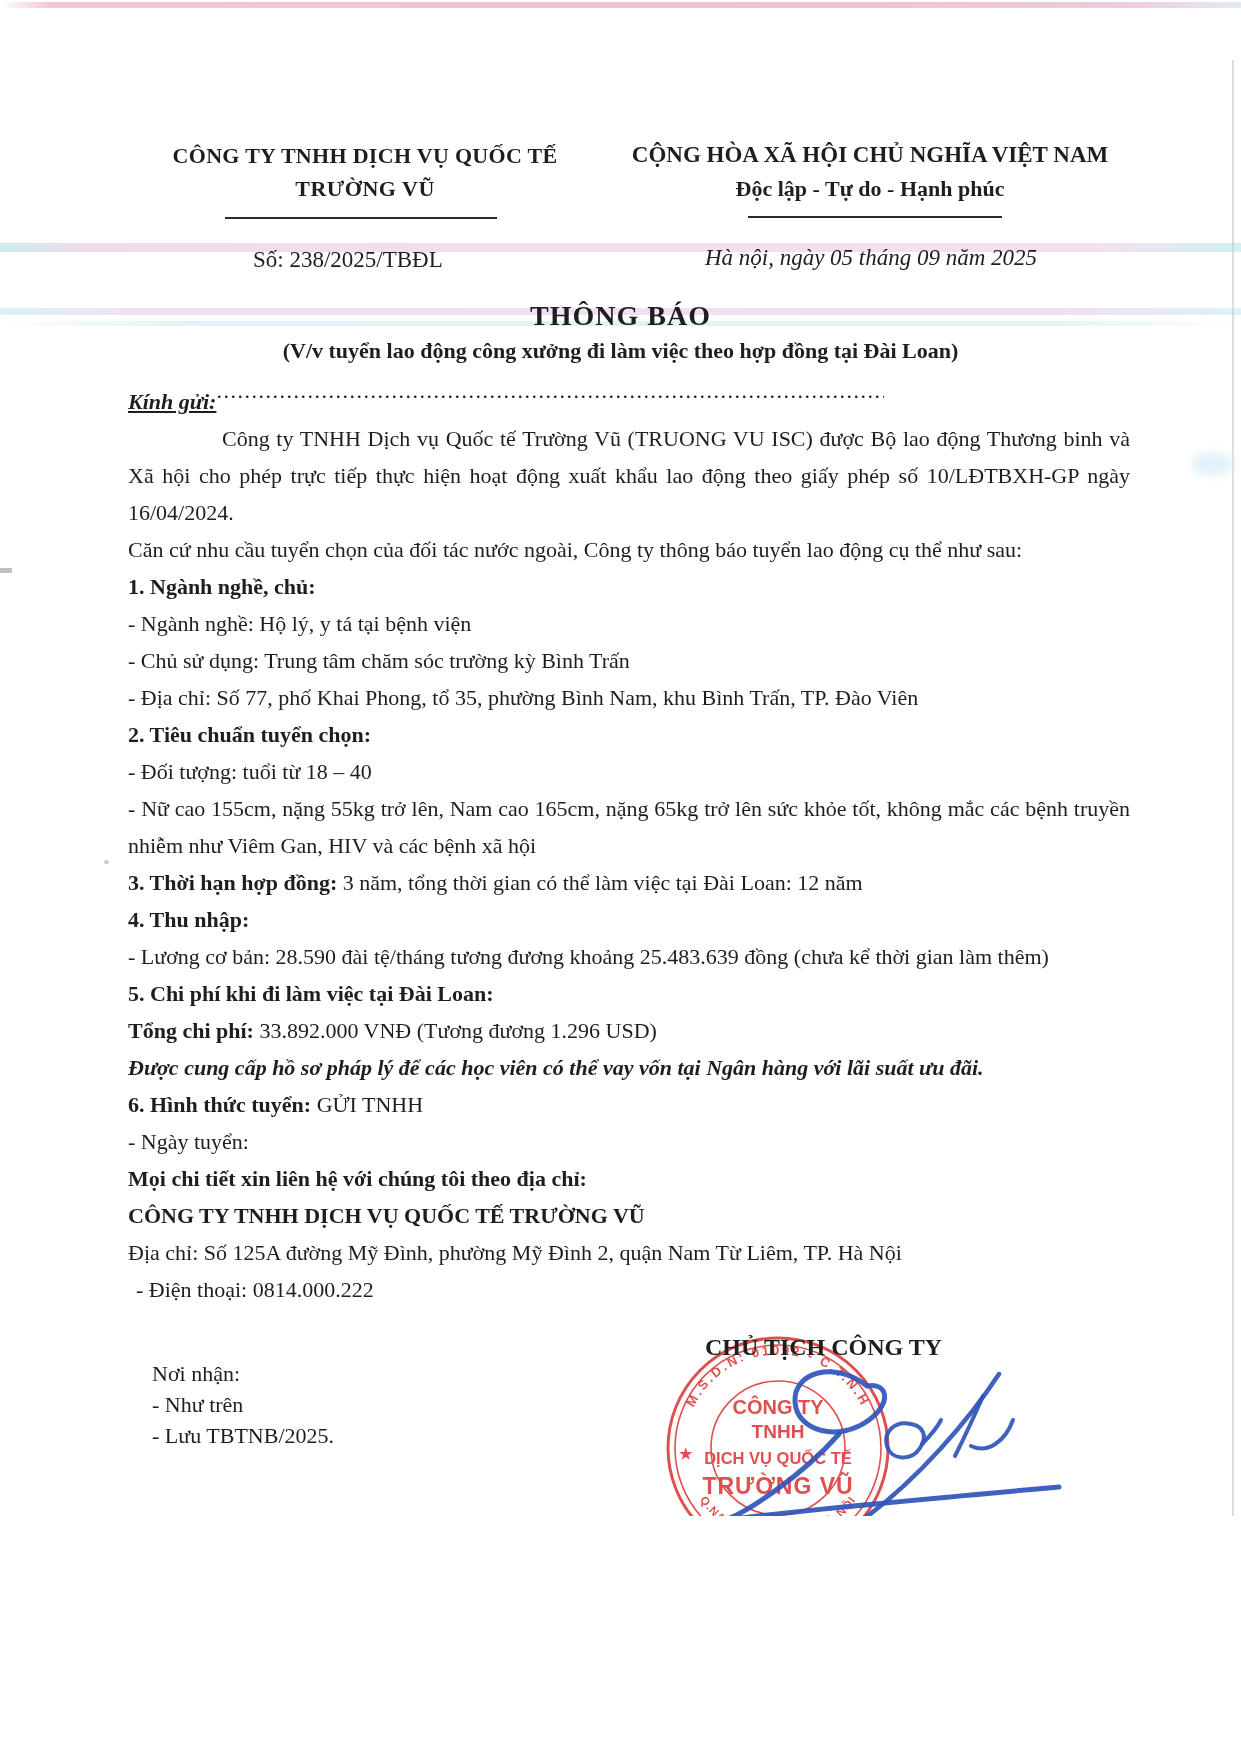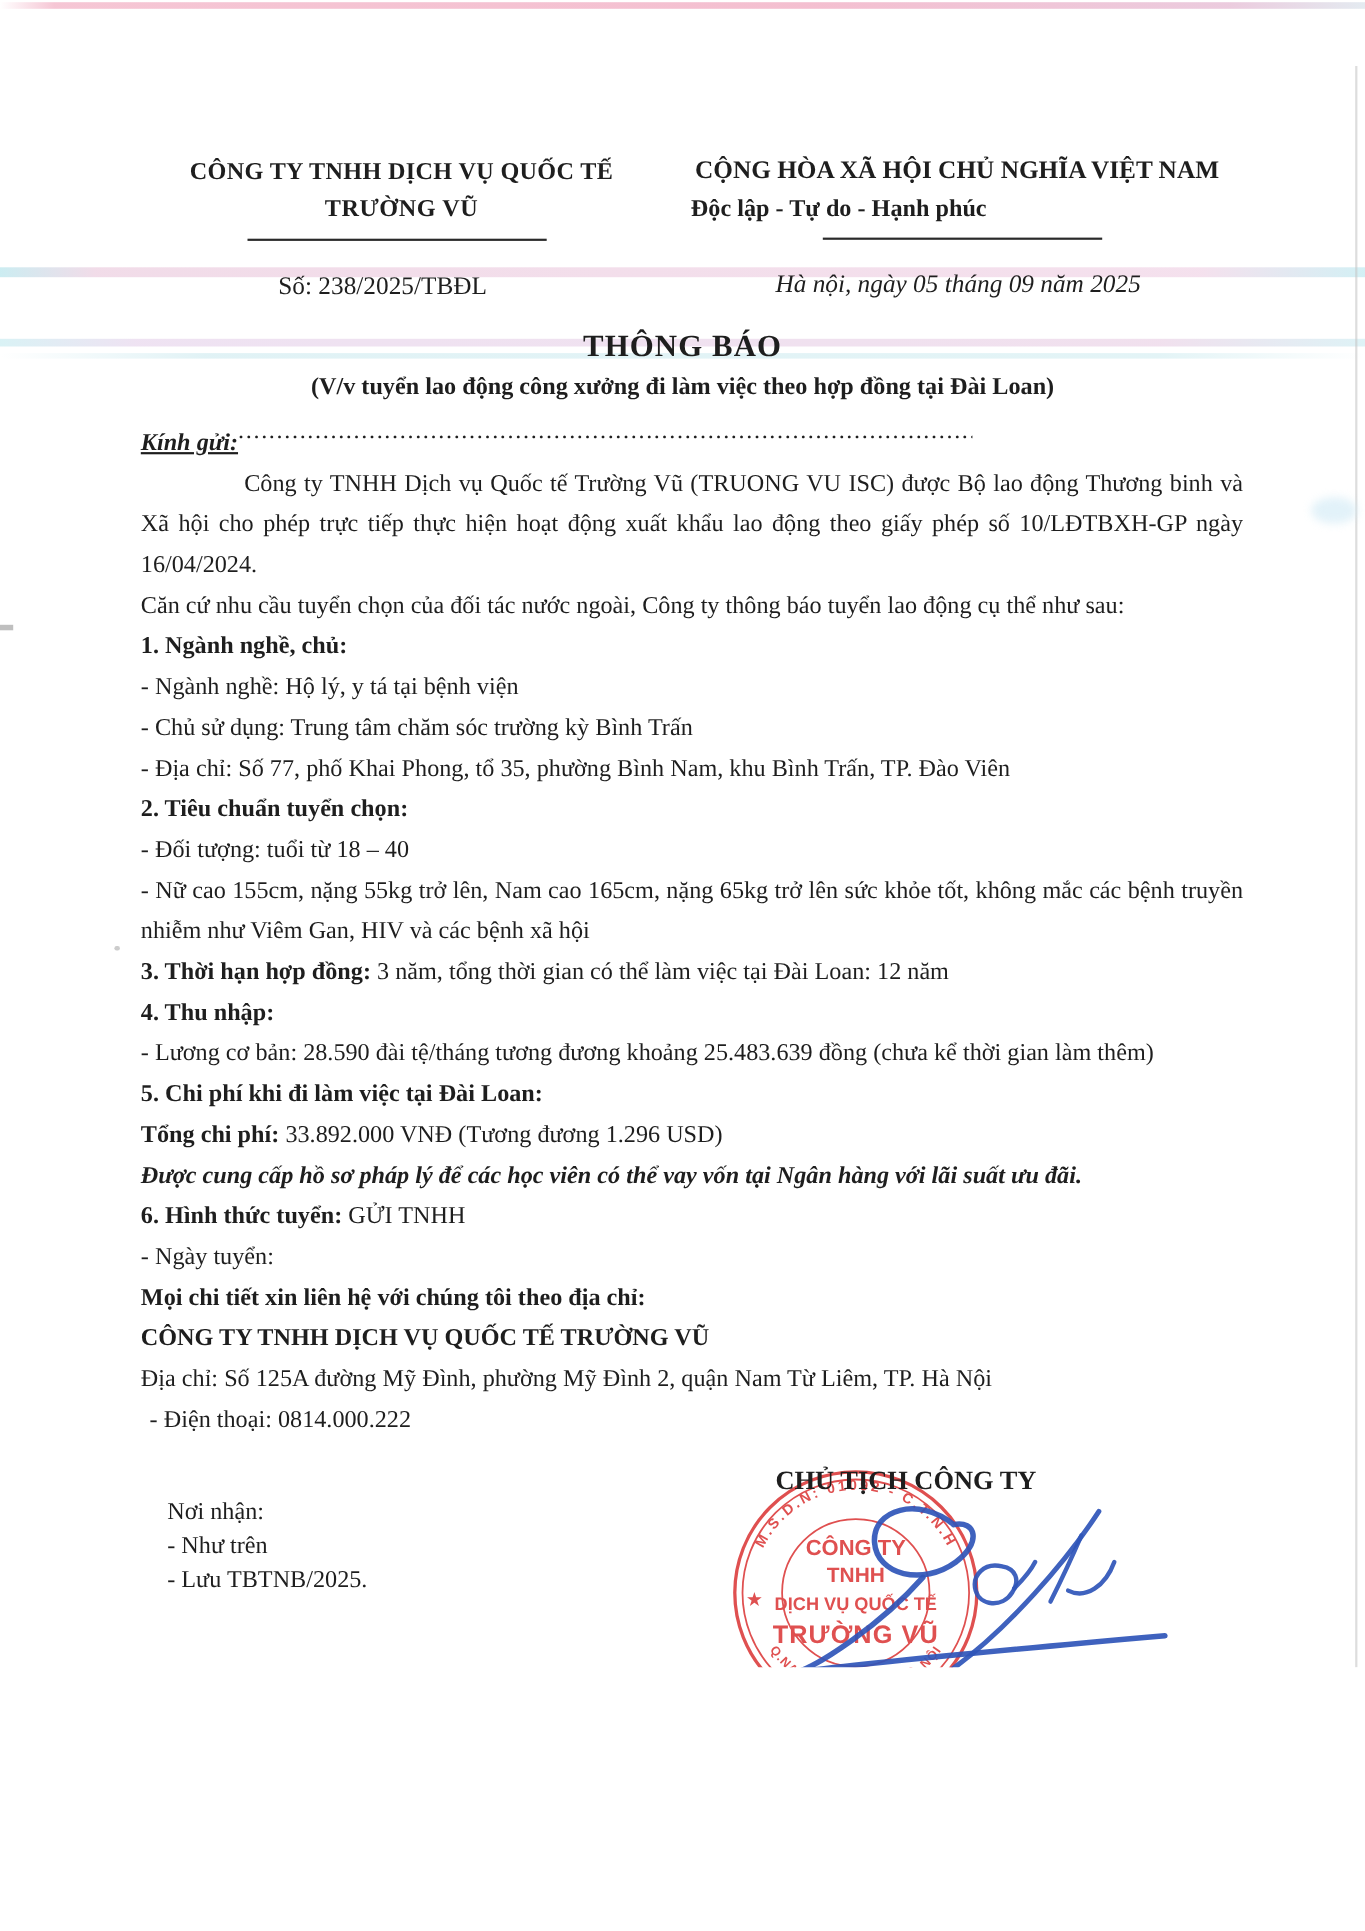--- a/index.html
+++ b/index.html
@@ -13,21 +13,21 @@
   .band4{top:321px;height:5px;background:linear-gradient(to right,#ffffff 0%,#d9eff3 15%,#dcf1f4 85%,#ffffff 100%);opacity:.8;}
   .edge-line{position:absolute;top:60px;bottom:0;left:1232px;width:2px;background:#c6c6c6;opacity:.6;z-index:0;}
   .smudge{position:absolute;left:1192px;top:452px;width:42px;height:24px;background:#cfe9f5;border-radius:50%;filter:blur(4px);opacity:.6;z-index:0;}
   .ldash{position:absolute;left:0;top:568px;width:12px;height:5px;background:#8a8a8a;opacity:.55;z-index:0;}
   .ldot{position:absolute;left:104px;top:860px;width:5px;height:4px;background:#9a9a9a;opacity:.5;border-radius:2px;z-index:0;}
 
   .abs{position:absolute;z-index:2;}
   .hdr-left1{left:150px;top:143px;width:430px;text-align:center;font-weight:bold;font-size:22px;letter-spacing:.3px;}
   .hdr-left2{left:150px;top:176px;width:430px;text-align:center;font-weight:bold;font-size:22px;letter-spacing:.5px;}
   .hdr-right1{left:628px;top:142px;width:484px;text-align:center;font-weight:bold;font-size:23px;}
-  .hdr-right2{left:628px;top:176px;width:484px;text-align:left;font-weight:bold;font-size:22px;}
+  .hdr-right2{left:628px;top:176px;width:484px;text-align:center;font-weight:bold;font-size:22px;}
   .rule{position:absolute;height:2px;background:#2a2a2a;z-index:2;}
   .rule-left{left:225px;top:217px;width:272px;}
   .rule-right{left:748px;top:216px;width:254px;}
   .doc-number{left:253px;top:247px;font-size:23px;}
   .place-date{left:636px;top:245px;width:470px;text-align:center;font-style:italic;font-size:23px;}
   .doc-title{left:0;right:0;top:300px;text-align:center;font-weight:bold;font-size:28px;letter-spacing:1px;}
   .doc-subject{left:0;right:0;top:338px;text-align:center;font-weight:bold;font-size:22px;}
 
   .body-block{position:absolute;left:128px;top:372px;width:1002px;z-index:2;font-size:22px;line-height:37px;}
   .line{white-space:nowrap;}

